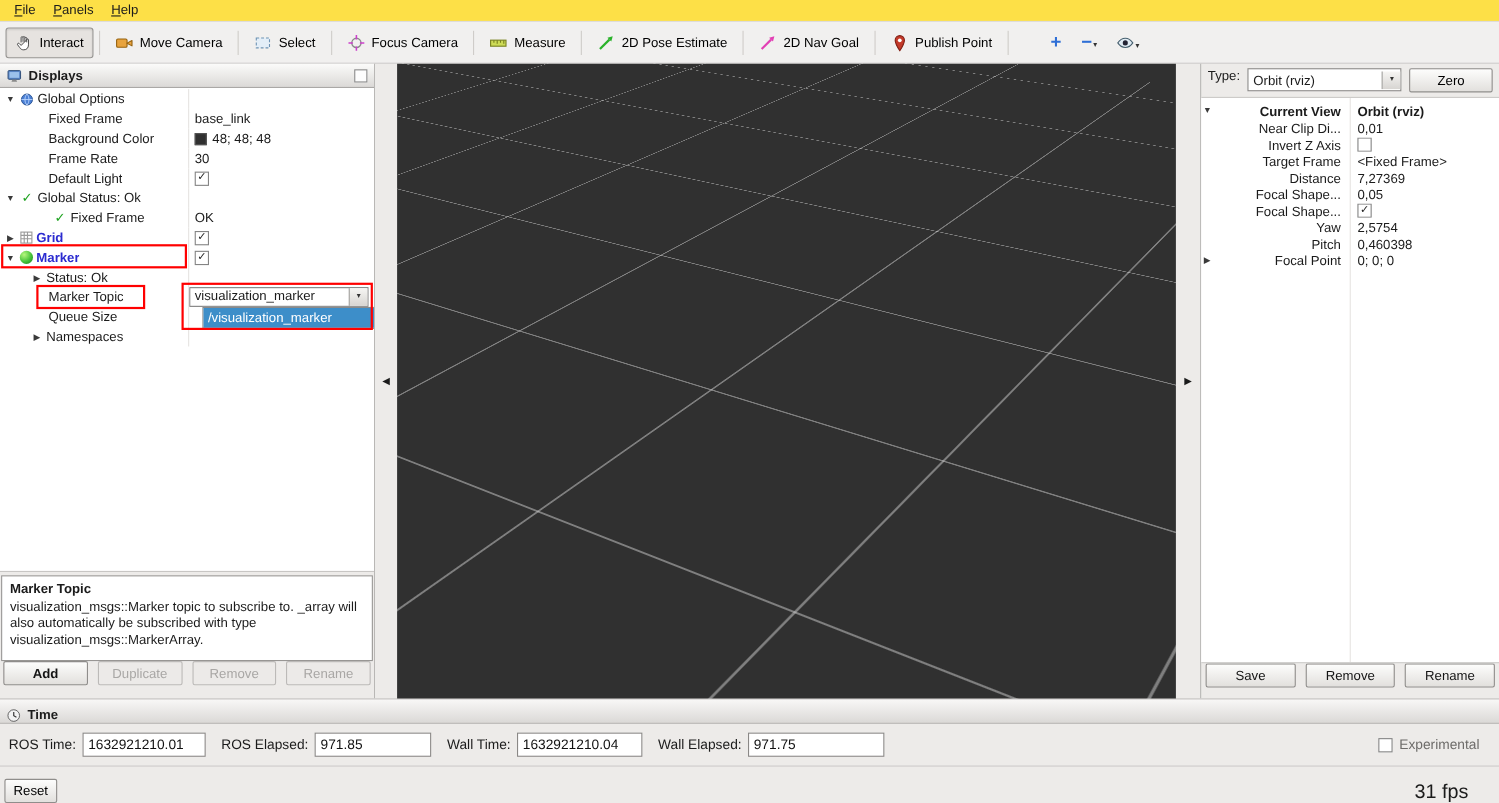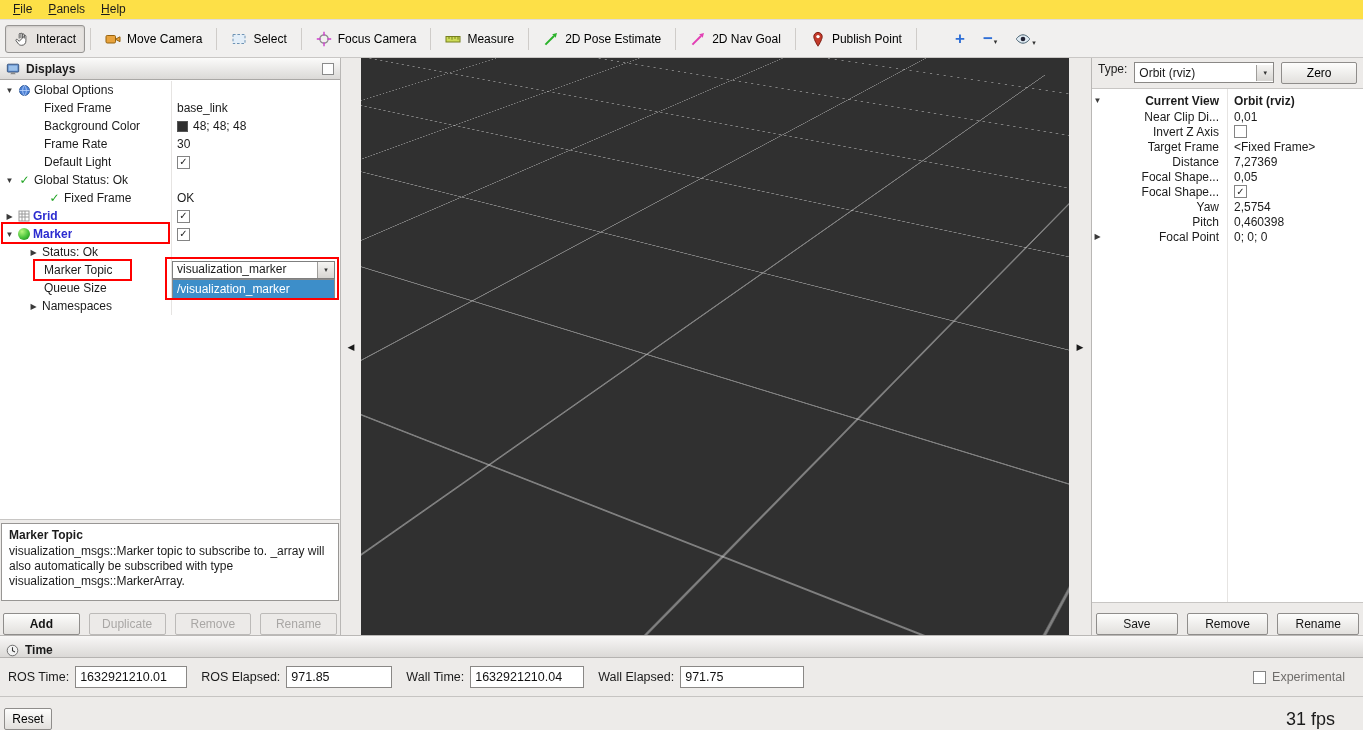--- a/index.html
+++ b/index.html
@@ -46,31 +46,31 @@
 .sphere{width:12px;height:12px;border-radius:50%;background:radial-gradient(circle at 4px 3.5px,#b6f77e,#46c23a 55%,#157a15);flex:none}
 .swatch{width:11px;height:11px;background:#303030;border:1px solid #555;flex:none}
 .cb{width:13px;height:13px;border:1px solid #848484;background:#fff;display:inline-flex;align-items:center;justify-content:center;flex:none}
 .cb .ck{font-size:10px;font-weight:bold;line-height:1;color:#222}
 .lvl1{padding-left:44px}
 .lvl1i{padding-left:48px}
 .lvl-sub{padding-left:28px}
 .combo{display:flex;height:18px;border:1px solid #7f7f7f;background:#fff;width:163px;flex:none}
 .combo-text{flex:1;padding:0 4px;overflow:hidden;white-space:nowrap}
 .combo-btn{width:17px;height:16px;background:linear-gradient(#f6f5f3,#d7d5d2);border-left:1px solid #9f9d9a;display:flex;align-items:center;justify-content:center;flex:none}
-.popup{position:absolute;left:172px;top:199px;width:163px;background:#fff;border:1px solid #8a8a8a;z-index:5}
+.popup{position:absolute;left:184px;top:199px;width:163px;background:#fff;border:1px solid #8a8a8a;z-index:5}
 .popup-item{height:18px;line-height:18px;padding:0 4px;background:#3d8ec9;color:#fff;overflow:hidden;white-space:nowrap}
 .anno{position:absolute;border:2px solid #ff0000;pointer-events:none;z-index:6}
 .anno-marker{left:1px;top:142px;width:169px;height:22px}
 .anno-label{left:33px;top:179px;width:99px;height:22px}
 .anno-combo{left:165px;top:177px;width:174px;height:43px}
 
 
 .descbox{margin:3px 1px 0;border:1px solid #989694;background:#fff;padding:4px 7px;height:78px;line-height:15px;overflow:hidden;flex:none}
 .desc-title{font-weight:bold;margin-bottom:1px}
-.btnrow{display:flex;gap:9px;padding:0 3px;align-items:flex-end;flex:1}
+.btnrow{display:flex;gap:9px;padding:0 3px;align-items:flex-start;flex:1}
 .btn{flex:1;height:22px;border:1px solid #8f8d8b;border-radius:2px;background:linear-gradient(#fdfdfc,#e2e0dd);color:#151515;display:flex;align-items:center;justify-content:center;white-space:nowrap}
 .btn.bold{font-weight:bold}
 .btn.disabled{color:#a9a7a5;border-color:#bcbab8;background:#eceae8}
 
 
 .splitter{display:flex;align-items:center;justify-content:center;background:#edebe9;color:#1a1a1a;flex:none}
 .splitter.sl{width:20px}
 .splitter.sr{width:22px}
 .split-arrow{font-size:9px}
 .viewport{flex:1;position:relative;background:#303030;overflow:hidden;min-width:0}

